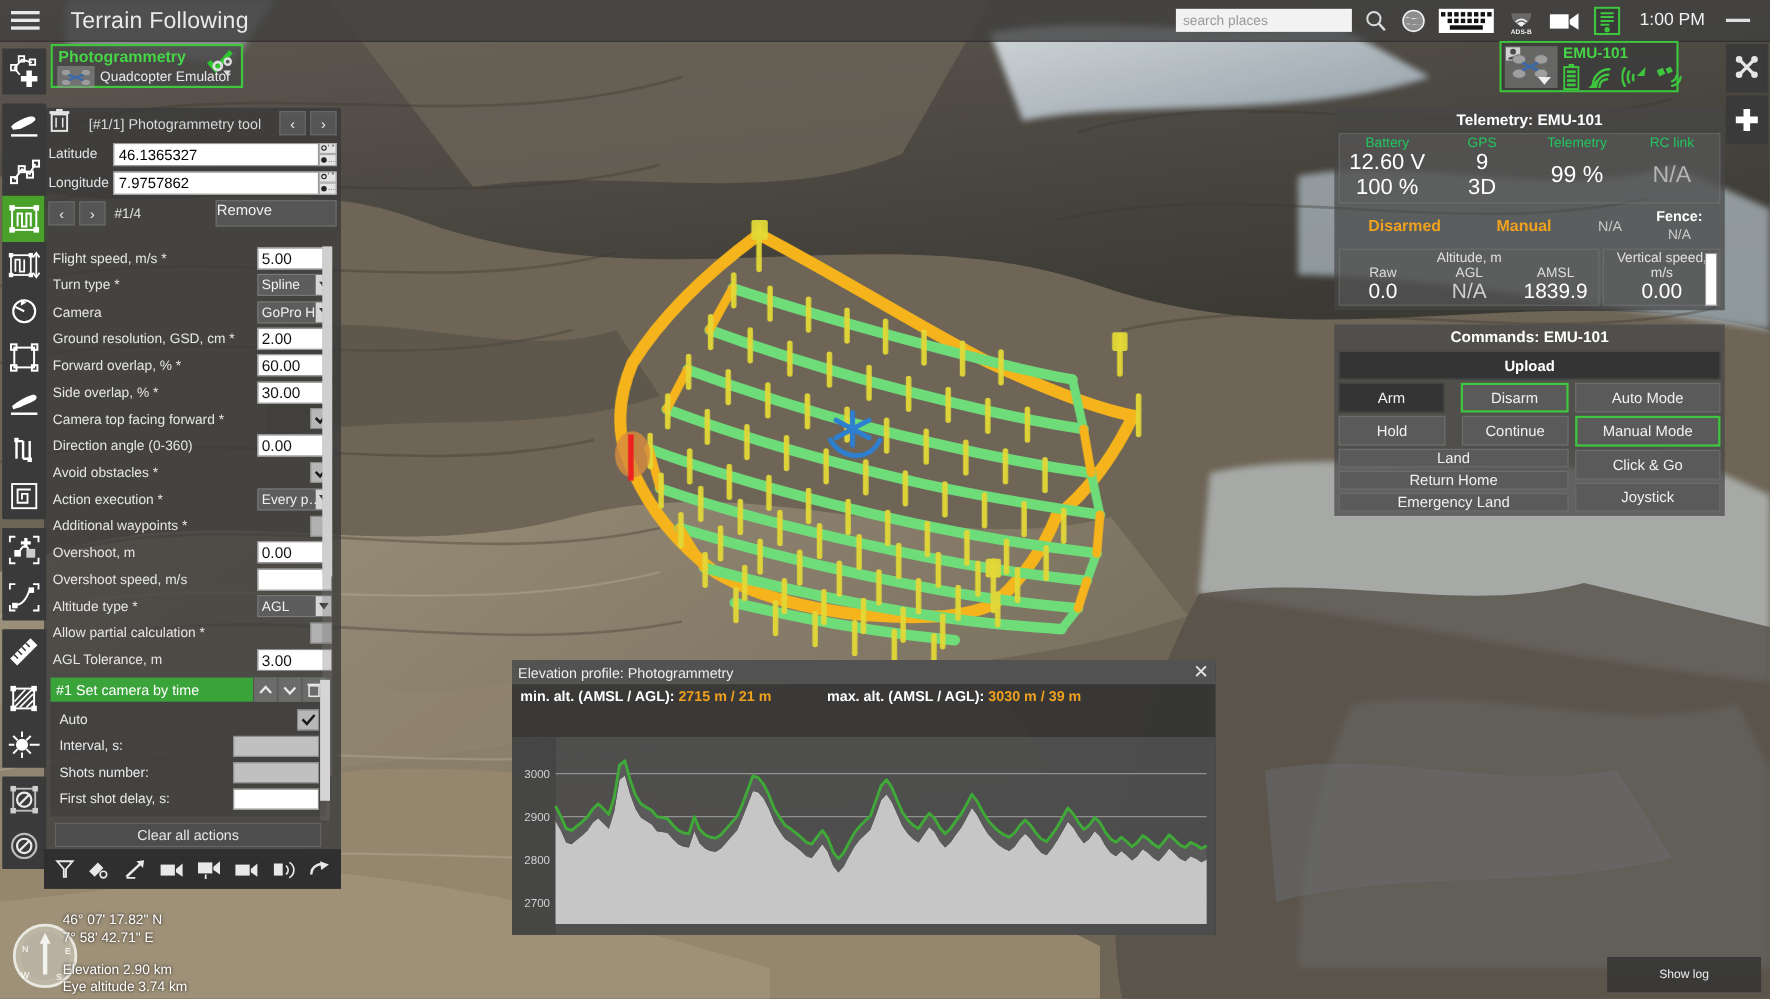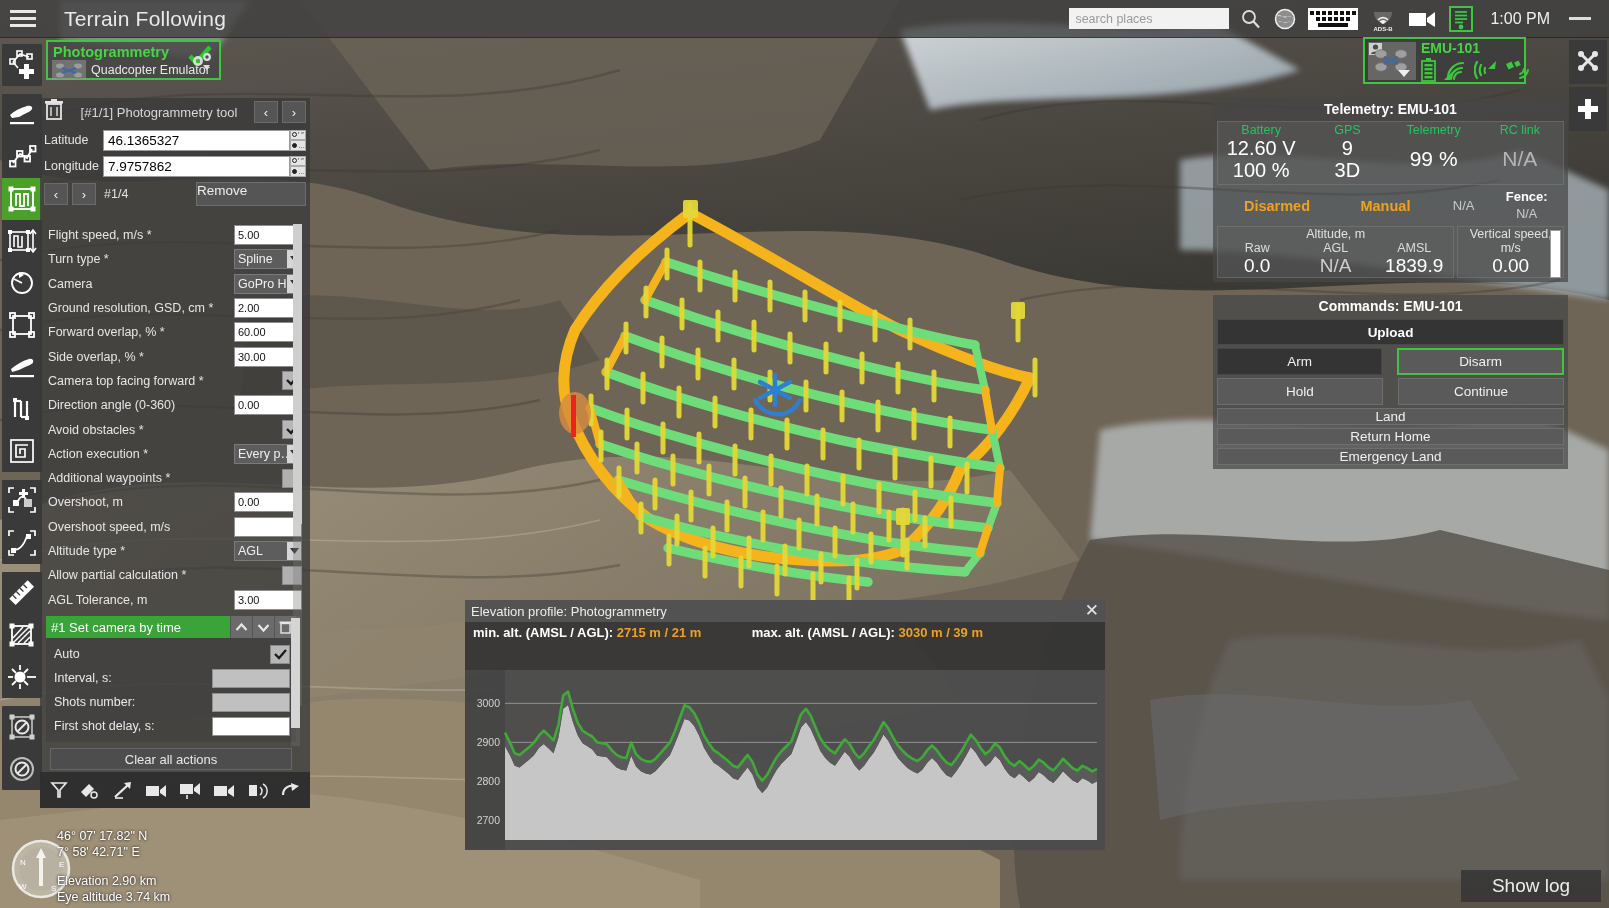--- a/index.html
+++ b/index.html
@@ -87,21 +87,21 @@
   .pagerow .pg { color:#e3e3e3; font-size:12.5px; margin-left:4px; }
   .removebtn { margin-left:auto; width:110px; height:24px; background:#555;
     border:1px solid #6e6e6e; color:#efefef; font-size:13.5px; cursor:pointer;
     font-family:"Liberation Sans",sans-serif; }
 
   .paramlist { position:absolute; left:0; top:125px; width:262px; height:485px;
     overflow:hidden; }
   .prow { display:flex; align-items:center; height:24.3px; padding:0 0 0 8px; }
   .prow .pl { color:#e6e6e6; font-size:12.5px; flex:1; }
   .pval { width:68px; height:20px; background:#fff; border:1px solid #8d8d8d;
-    font-size:11px; color:#111; padding:0 3px; display:flex; align-items:center; }
+    font-size:14px; color:#111; padding:0 3px; display:flex; align-items:center; }
   .pcombo { width:68px; height:20px; background:#5d5d5d; border:1px solid #7a7a7a;
     font-size:12.5px; color:#f0f0f0; display:flex; align-items:center;
     padding-left:3px; position:relative; cursor:pointer; }
   .pcombo .arr { position:absolute; right:0; top:0; width:14px; height:18px;
     background:#d6d6d6; display:flex; align-items:center; justify-content:center; }
   .pcheck { width:20px; height:19px; background:#b7b7b7; border:1px solid #8a8a8a;
     display:flex; align-items:center; justify-content:center; cursor:pointer; }
   .pcheck.off { background:#b0b0b0; }
   .pscroll { position:absolute; right:8px; top:126px; width:9px; height:482px;
     background:rgba(120,120,120,.35); }
@@ -195,21 +195,21 @@
   .statline .s em { font-style:normal; color:#f0a21e; }
   .chartwrap { position:absolute; left:0; right:0; top:70px; bottom:0; }
 
   
   .compass { position:absolute; left:10px; bottom:8px; width:62px; height:62px; }
   .coordtext { position:absolute; left:57px; bottom:48px; color:#fff;
     font-size:12.5px; line-height:16px; text-shadow:0 0 3px #000; }
   .elevtext { position:absolute; left:57px; bottom:3px; color:#fff;
     font-size:12.5px; line-height:16px; text-shadow:0 0 3px #000; }
   .showlog { position:absolute; right:8px; bottom:6px; width:140px; height:32px;
-    background:rgba(55,55,55,.92); color:#ededed; font-size:19px;
+    background:rgba(55,55,55,.92); color:#ededed; font-size:11px;
     display:flex; align-items:center; justify-content:center; cursor:pointer; }
   .rightdock { position:absolute; right:0; top:40px; width:40px; }
   .rbtn { width:38px; height:44px; background:#3a3a3a; margin-bottom:3px;
     display:flex; align-items:center; justify-content:center; cursor:pointer; }
 </style>
 </head>
 <body>
 
 <div id="app">
 
@@ -1155,20 +1155,26 @@
           <div class="cbtn sel">Disarm</div>
         </div>
         <div class="cmdrow2">
           <div class="cbtn">Hold</div>
           <div class="cbtn">Continue</div>
         </div>
         <div class="cbtn">Land</div>
         <div class="cbtn">Return Home</div>
         <div class="cbtn">Emergency Land</div>
       </div>
+      <div class="cmdcol right">
+        <div class="cbtn">Auto Mode</div>
+        <div class="cbtn sel">Manual Mode</div>
+        <div class="cbtn">Click &amp; Go</div>
+        <div class="cbtn">Joystick</div>
+      </div>
     </div>
   </div>
 
   <div class="elev">
     <div class="elev-title">
       <span>Elevation profile: Photogrammetry</span>
       <div class="closeX">✕</div>
     </div>
     <div class="statline" style="padding-top:3px">
       <div class="s" style="flex:1.05">

